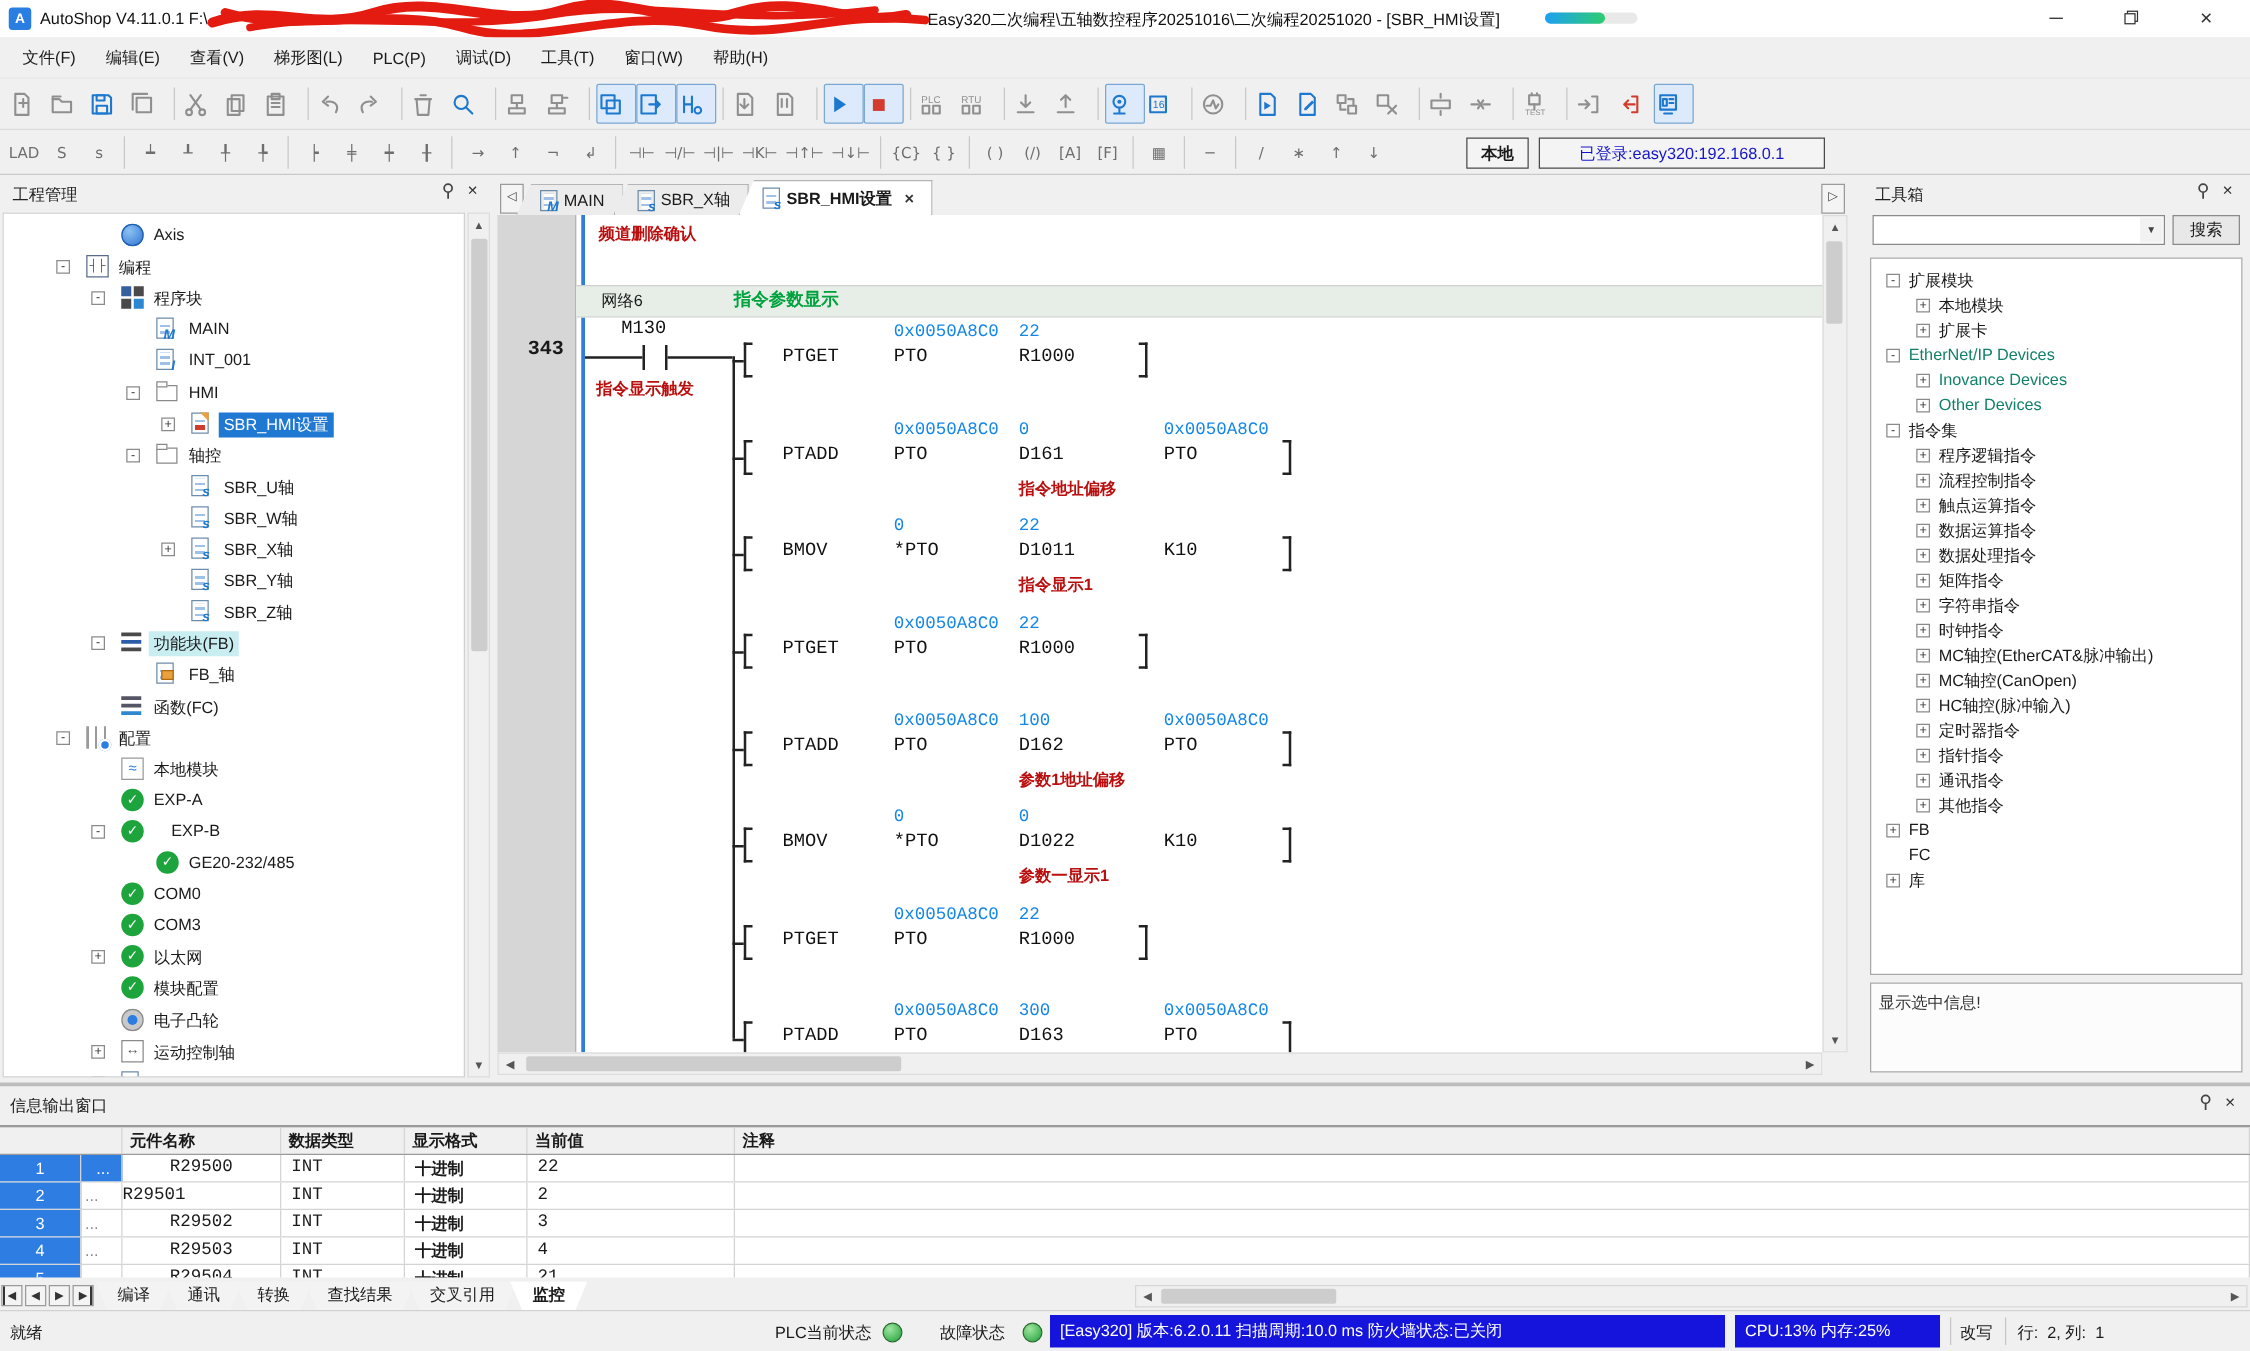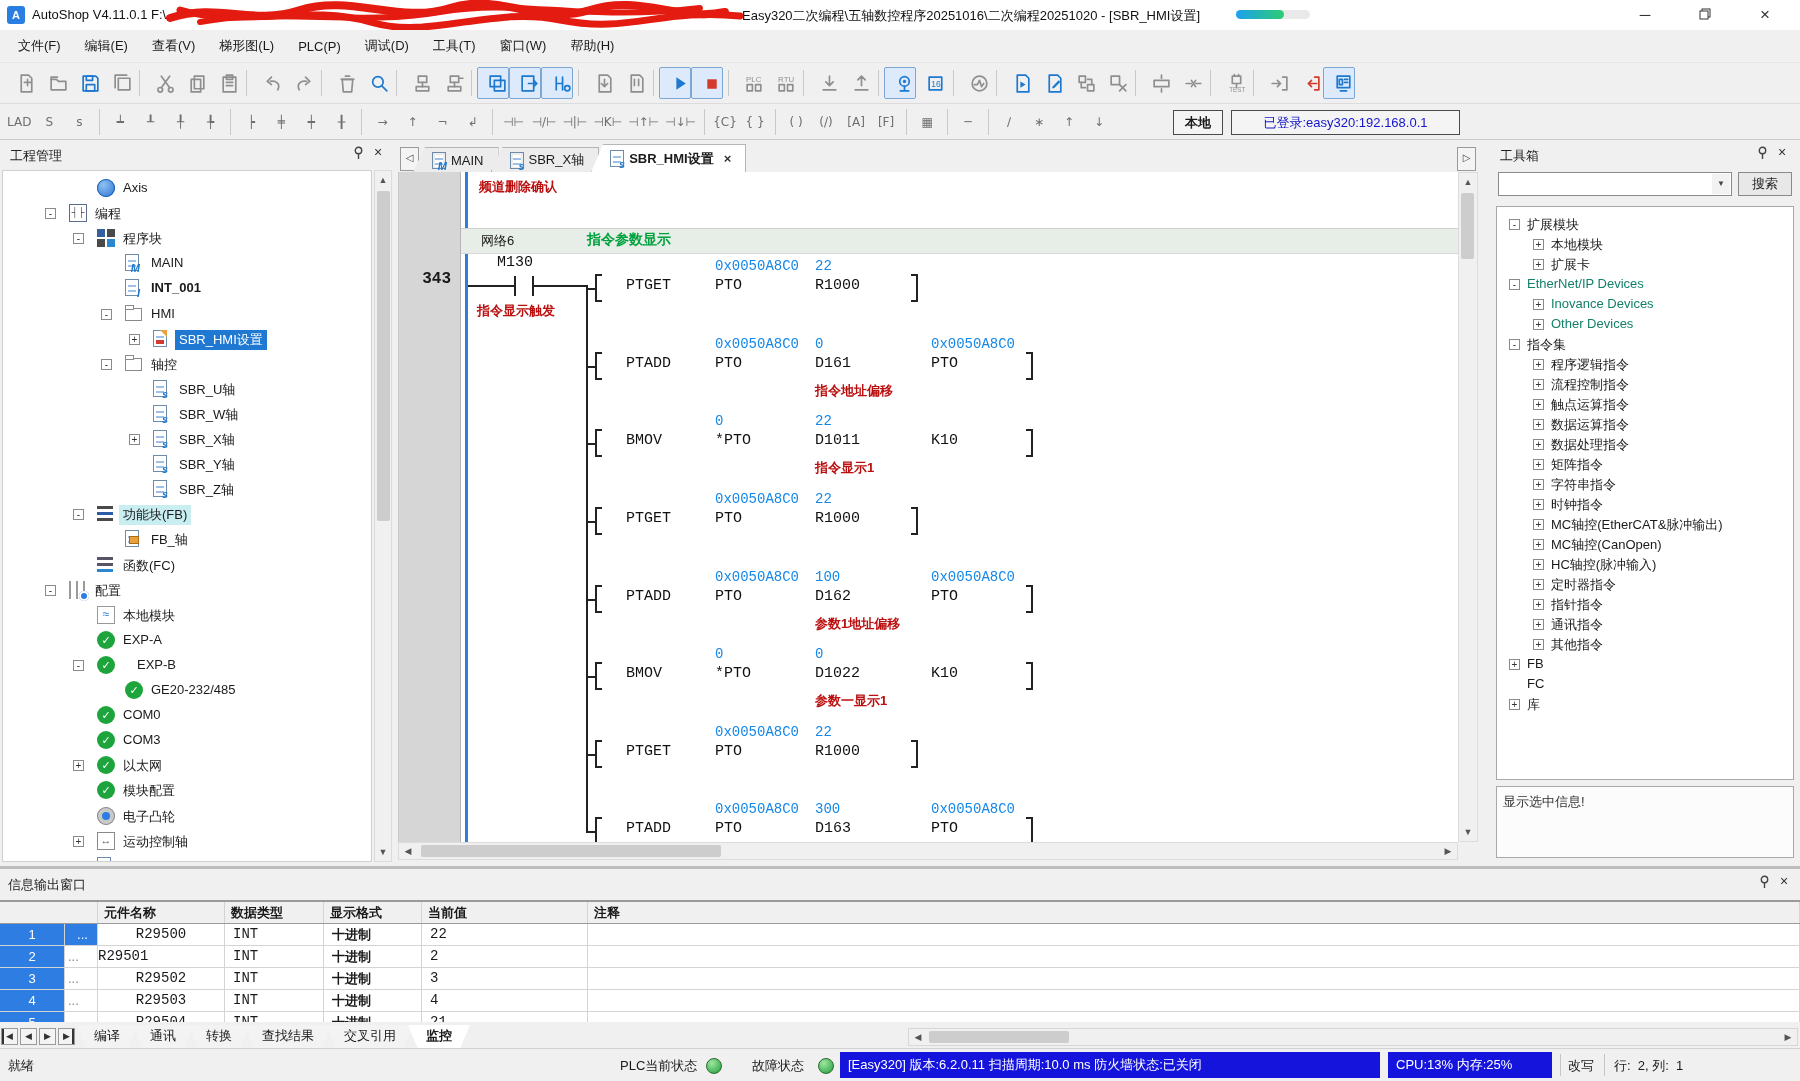--- a/index.html
+++ b/index.html
@@ -13,21 +13,21 @@
   .ttxt{top:7px;white-space:nowrap;font-size:13px;color:#111;}
   #progresspill{left:1236px;top:10px;width:74px;height:9px;border-radius:5px;background:#e9e9e9;}
   #progressfill{left:0;top:0;width:48px;height:9px;border-radius:5px;background:linear-gradient(90deg,#1da0f2,#2ecc71);}
   .winbtn{top:0px;width:46px;height:29px;text-align:center;line-height:29px;font-size:15px;color:#333;}
   
   #menubar{left:0;top:30px;width:1800px;height:32px;background:#f0f0f0;display:flex;align-items:center;padding-left:6px;box-sizing:border-box;}
   .menuitem{padding:4px 12px;white-space:nowrap;}
   
   #tb1{left:0;top:62px;width:1800px;height:41px;background:#f0f0f0;border-top:1px solid #e5e5e5;display:flex;align-items:center;padding-left:6px;box-sizing:border-box;}
   #tb2{left:0;top:103px;width:1800px;height:37px;background:#f0f0f0;border-top:1px solid #dcdcdc;border-bottom:1px solid #c9c9c9;display:flex;align-items:center;padding-left:4px;box-sizing:border-box;}
-  .tbtn{width:30px;height:30px;display:flex;align-items:center;justify-content:flex-end;border:1px solid transparent;flex:none;}
+  .tbtn{width:30px;height:30px;display:flex;align-items:center;justify-content:flex-start;border:1px solid transparent;flex:none;}
   .tbtn.box{border:1px solid #7aa7d4;background:#ddeafb;border-radius:2px;}
   .tbtn.cg{color:#8f8f8f}.tbtn.cb{color:#1d78cf}.tbtn.cr{color:#d23b2e}
   .tsep{width:1px;height:26px;background:#c8c8c8;margin:0 5px;flex:none;}
   .lbtn{min-width:24px;height:24px;padding:0 3px;display:flex;align-items:center;justify-content:center;
     color:#6e6e6e;font-size:12px;font-family:"DejaVu Sans",sans-serif;white-space:nowrap;flex:none;}
   #localbtn{left:1173px;top:6px;width:48px;height:23px;border:1px solid #4a4a4a;text-align:center;line-height:23px;background:#f4f4f4;font-weight:bold;}
   #loginbox{left:1231px;top:6px;width:227px;height:23px;border:1px solid #4a4a4a;text-align:center;line-height:23px;background:#f4f4f4;color:#1414cc;}
   
   .paneltitle{font-size:13px;color:#222;}
   #leftpanel{left:0;top:140px;width:396px;height:726px;background:#f0f0f0;}
@@ -474,21 +474,21 @@
       </div>
       <div class="trow" style="left: 0px; top: 55.2px; width: 368px;">
         <div class="exp" style="left: 70px; top: 7px;">-</div>
         <div class="ti blocks" style="left: 94px; top: 3px;"></div>
         <span class="tlabel" style="position: absolute; left: 116px; top: 3px;">程序块</span>
       </div>
       <div class="trow" style="left: 0px; top: 80.3px; width: 368px;">
         <div class="ti doc-m" style="left: 122px; top: 3px;"></div>
         <span class="tlabel" style="position: absolute; left: 144px; top: 3px;">MAIN</span>
       </div>
-      <div class="trow" style="left: 0px; top: 105.4px; width: 368px; font-weight: bold;">
+      <div class="trow" style="left: 0px; top: 105.4px; width: 368px;">
         <div class="ti doc-i" style="left: 122px; top: 3px;"></div>
         <span class="tlabel" style="position: absolute; left: 144px; top: 3px;">INT_001</span>
       </div>
       <div class="trow" style="left: 0px; top: 130.5px; width: 368px;">
         <div class="exp" style="left: 98px; top: 7px;">-</div>
         <div class="ti folder" style="left: 122px; top: 3px;"></div>
         <span class="tlabel" style="position: absolute; left: 144px; top: 3px;">HMI</span>
       </div>
       <div class="trow" style="left: 0px; top: 155.6px; width: 368px;">
         <div class="exp" style="left: 126px; top: 7px;">+</div>

